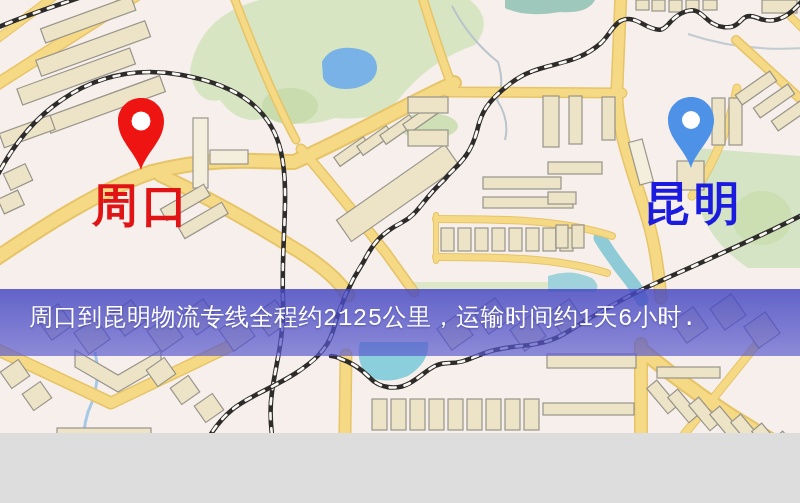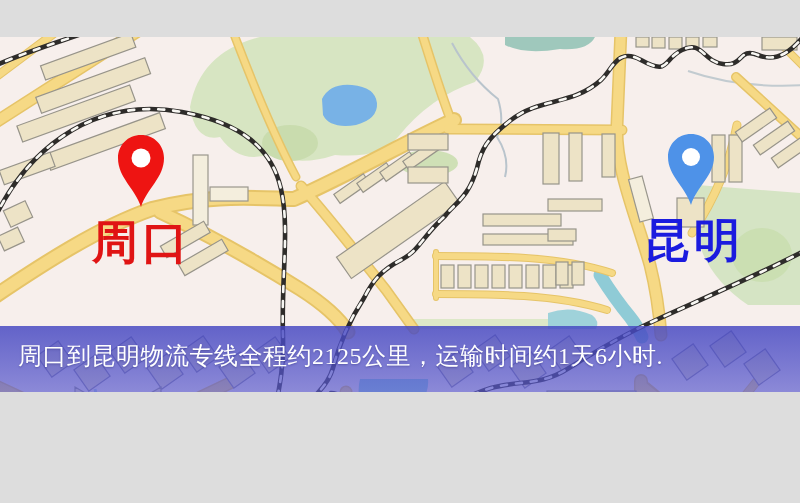--- a/index.html
+++ b/index.html
@@ -1,40 +1,40 @@
 <!DOCTYPE html>
 <html><head>
 <meta charset="utf-8">
 <style>
   html,body{margin:0;padding:0;background:#ddd;}
-  .screen{position:relative;width:800px;height:355px;overflow:hidden;
-          font-family:"Liberation Sans","DejaVu Sans",sans-serif;margin-top:37px;}
+  .screen{position:relative;width:800px;height:433px;overflow:hidden;
+          font-family:"Liberation Sans","DejaVu Sans",sans-serif;}
   .screen svg{position:absolute;left:0;top:0;}
 
   
   .rb{fill:none;stroke:#e6c468;stroke-linecap:round;stroke-linejoin:round;}
   .rf{fill:none;stroke:#f6d985;stroke-linecap:round;stroke-linejoin:round;}
   
   .rail-base{fill:none;stroke:#2e2c2a;stroke-linecap:round;}
   .rail-dash{fill:none;stroke:#f8f7f3;stroke-linecap:round;stroke-dasharray:6 9;}
   
   .bld{fill:#ede3c6;stroke:#97948a;stroke-width:1.2;}
   .bld-light{fill:#f4eedd;stroke:#9a978d;stroke-width:1.2;}
   .ghost{fill:#eee4c9;stroke:#8b889f;stroke-width:1.2;}
   
   .city-label{font-family:"DejaVu Sans","Liberation Sans",sans-serif;
               font-size:46px;font-weight:600;letter-spacing:4px;}
   
   .banner{position:absolute;left:0;top:289px;width:800px;height:67px;
           background:linear-gradient(rgba(70,72,194,.84),rgba(90,90,206,.68));
           display:flex;align-items:center;}
   .banner-text{color:#fff;font-size:24px;line-height:1;
-               padding-left:18px;margin-top:-7px;letter-spacing:.5px;
+               padding-left:29px;margin-top:-7px;letter-spacing:.5px;
                text-shadow:0 1px 2px rgba(35,35,110,.4);
-               font-family:Liberation Serif, serif;}
+               font-family:Liberation Mono, monospace;}
 </style>
 </head>
 <body>
 
 <div class="screen">
 
 <svg width="800" height="503" viewBox="0 0 800 503">
 
   <defs>
 

